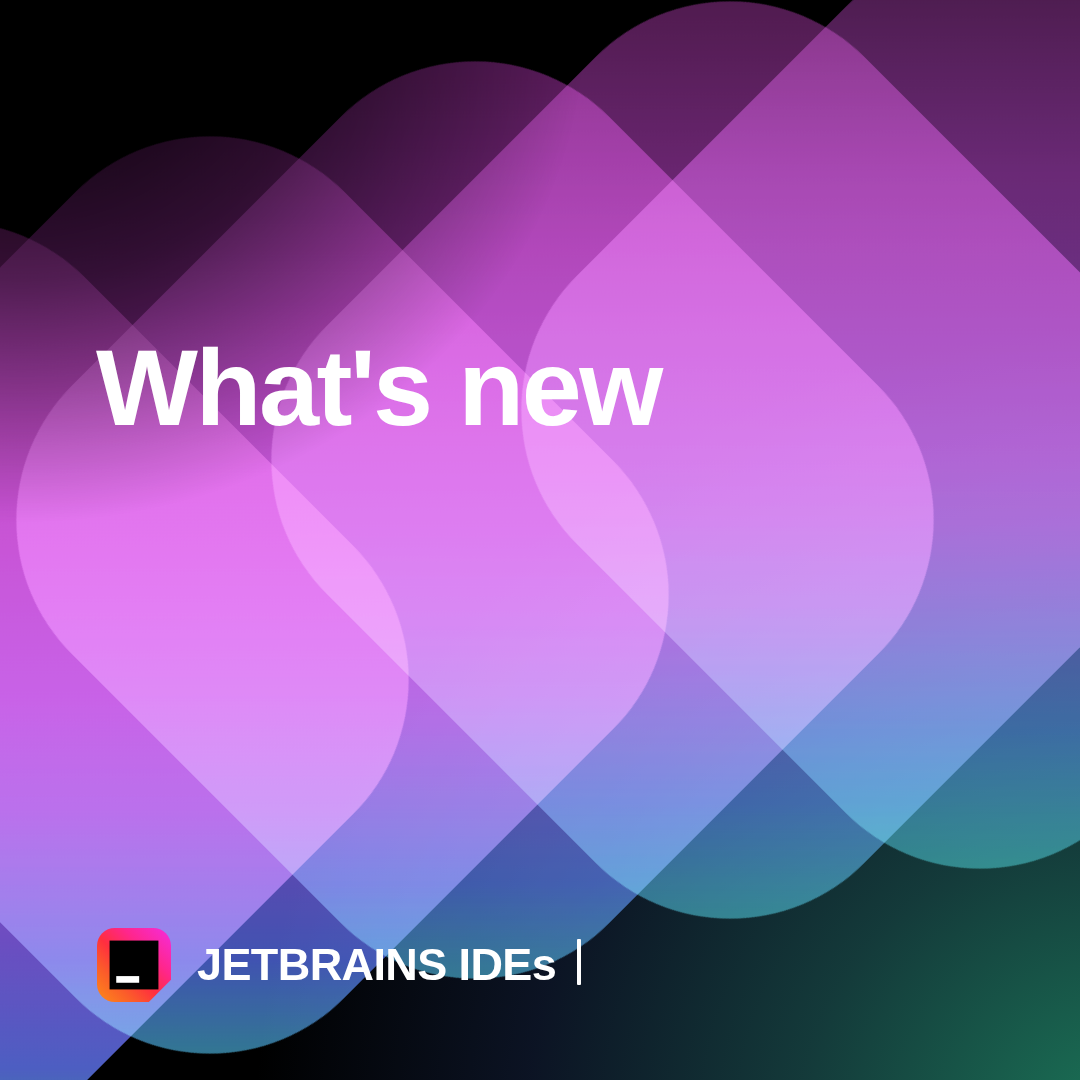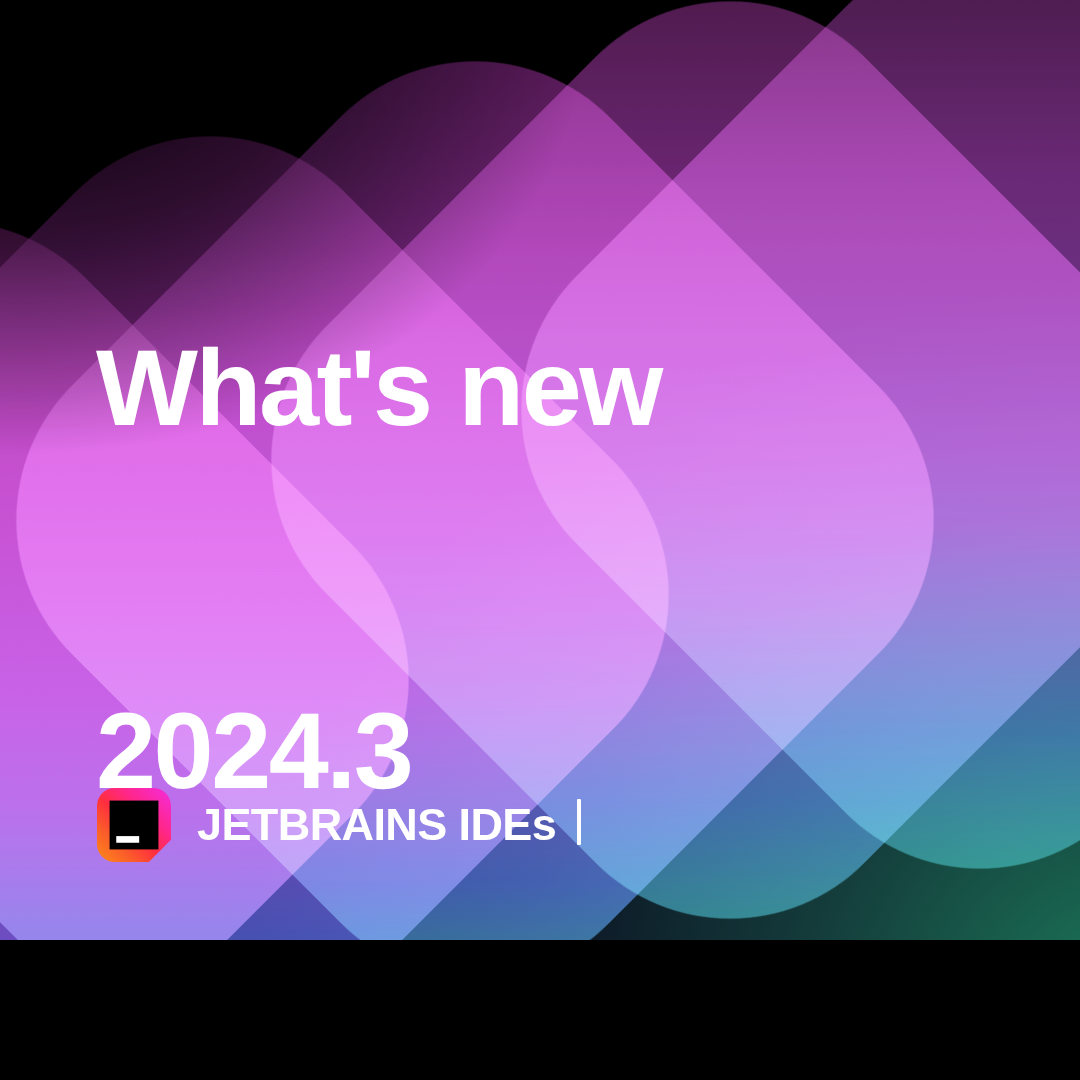--- a/index.html
+++ b/index.html
@@ -5,21 +5,21 @@
 <style>
   html, body {
     margin: 0;
     padding: 0;
     background: #000000;
   }
 
   #stage {
     position: relative;
     width: 1080px;
-    height: 940px;
+    height: 1080px;
     background: #000000;
     overflow: hidden;
     font-family: "Liberation Sans", "DejaVu Sans", sans-serif;
   }
 
   
   #backdrop {
     position: absolute;
     inset: 0;
     overflow: hidden;
@@ -190,21 +190,20 @@
     <div class="card c2"></div>
     <div class="card c3"></div>
     <div class="card c4"></div>
     <div class="card c5"></div>
     <div id="wash-cool"></div>
     <div id="wash-deep"></div>
   </div>
 
   <div id="headline">
     <span class="line">What's new</span>
-    <span class="line">2024.3</span>
   </div>
 
   <div id="footer">
 
     <svg id="jb-logo" viewBox="0 0 100 100" aria-hidden="true">
       <defs>
         <linearGradient id="jbGrad" x1="6" y1="94" x2="94" y2="6" gradientUnits="userSpaceOnUse">
           <stop offset="0%" stop-color="#fc801d"></stop>
           <stop offset="22%" stop-color="#fb5c2a"></stop>
           <stop offset="45%" stop-color="#ff2e3f"></stop>

